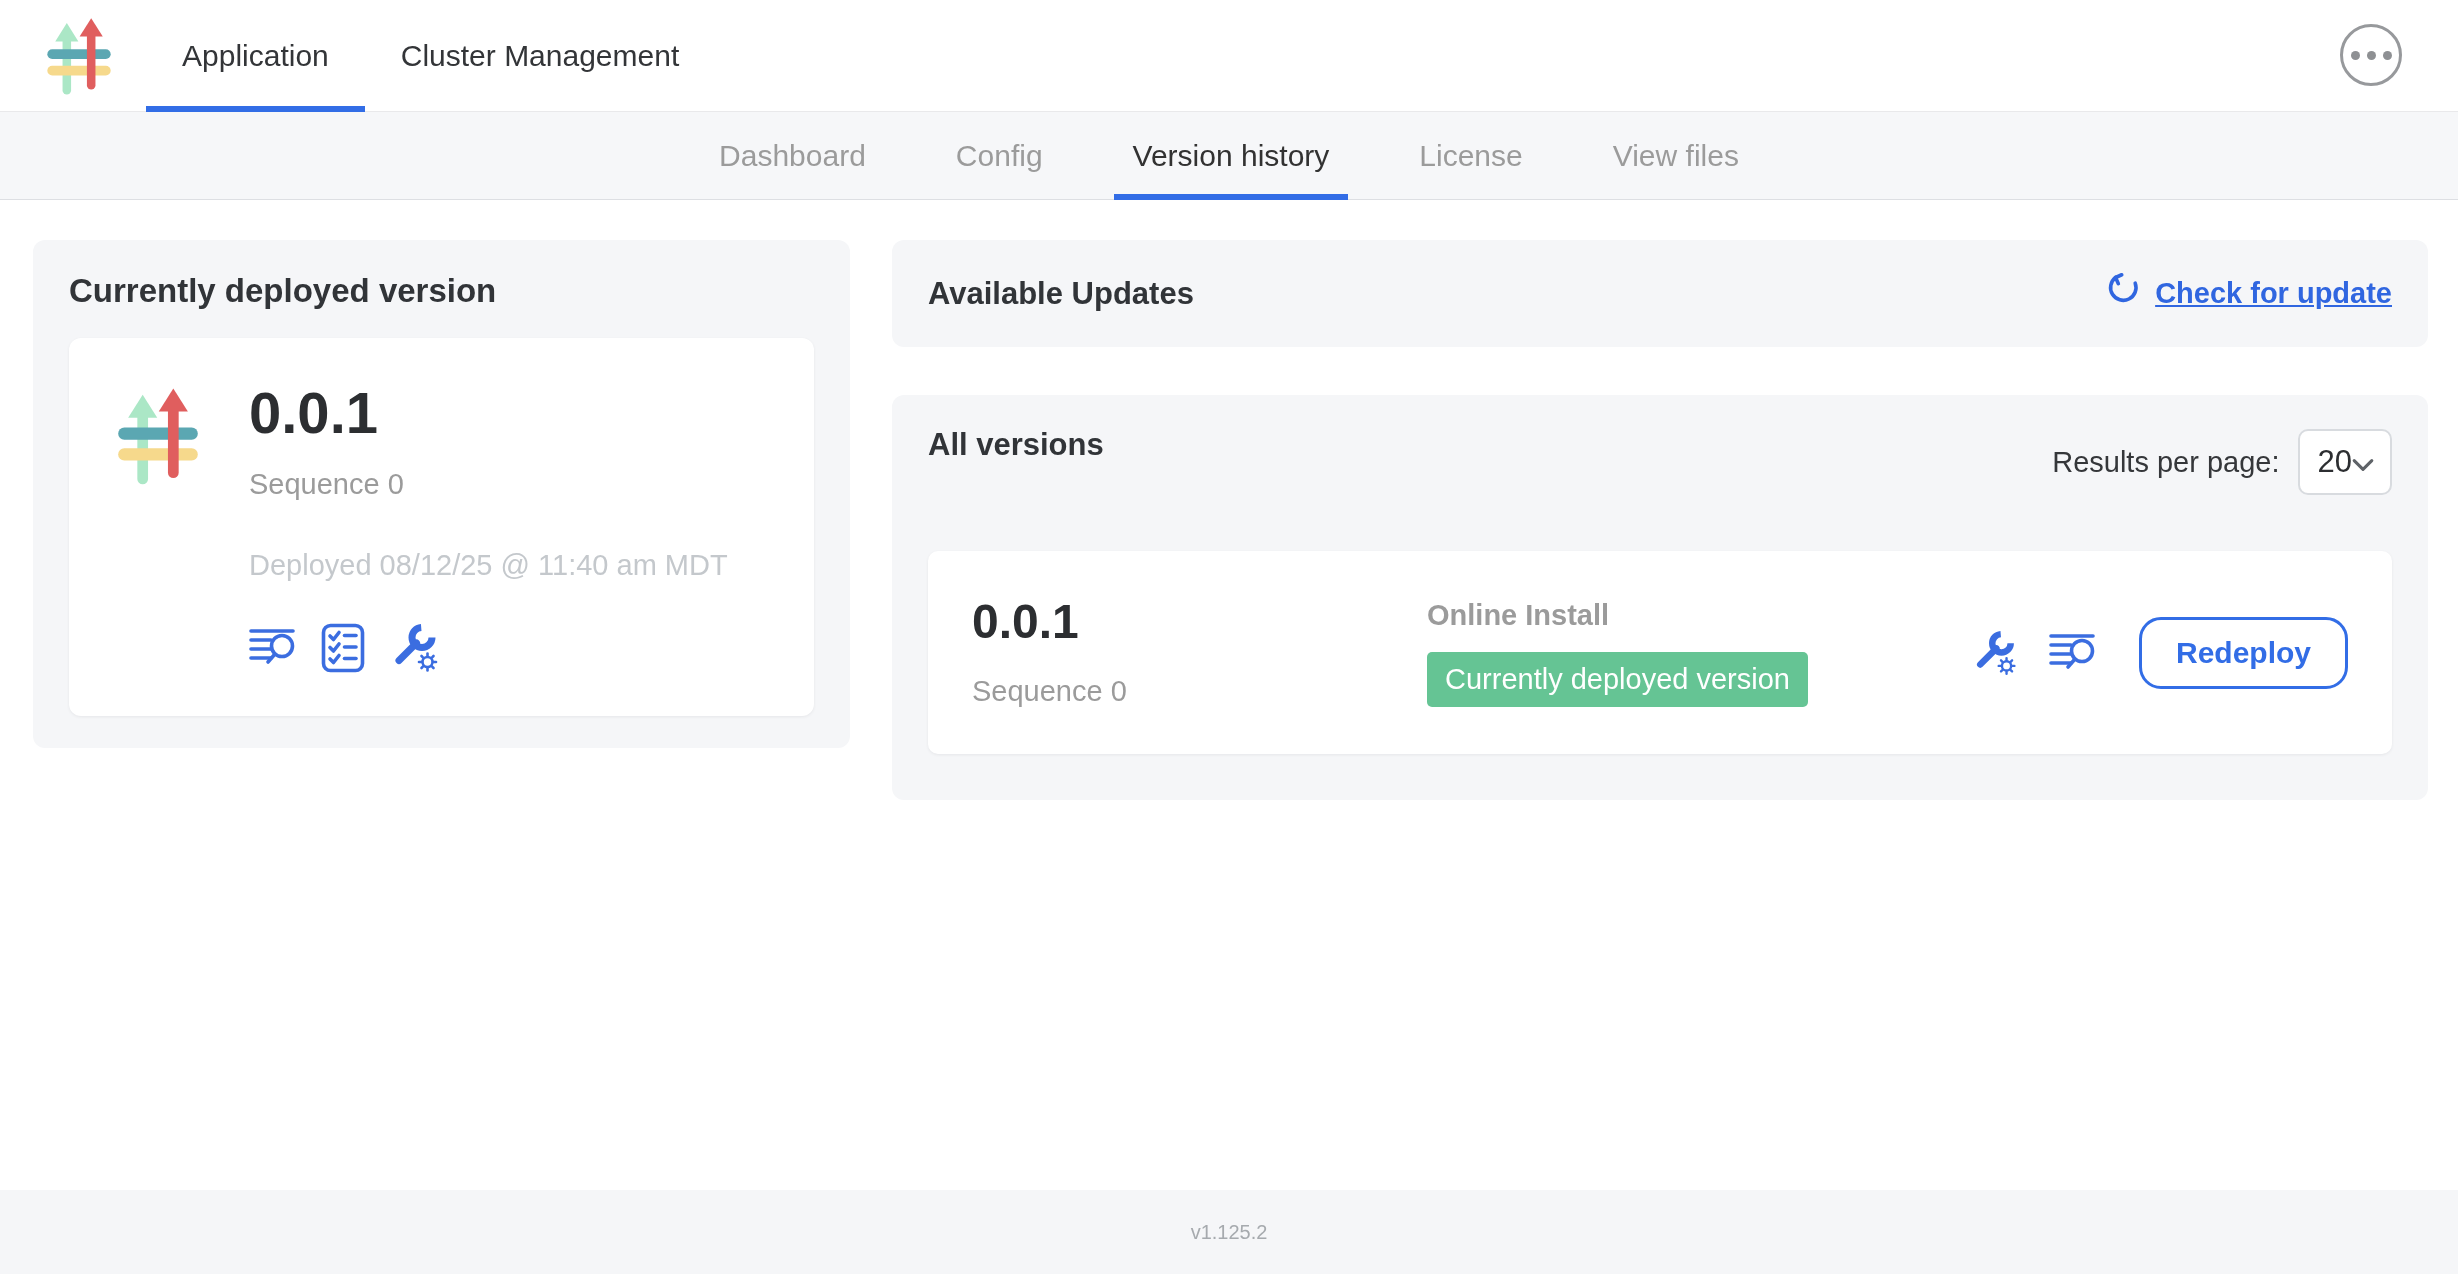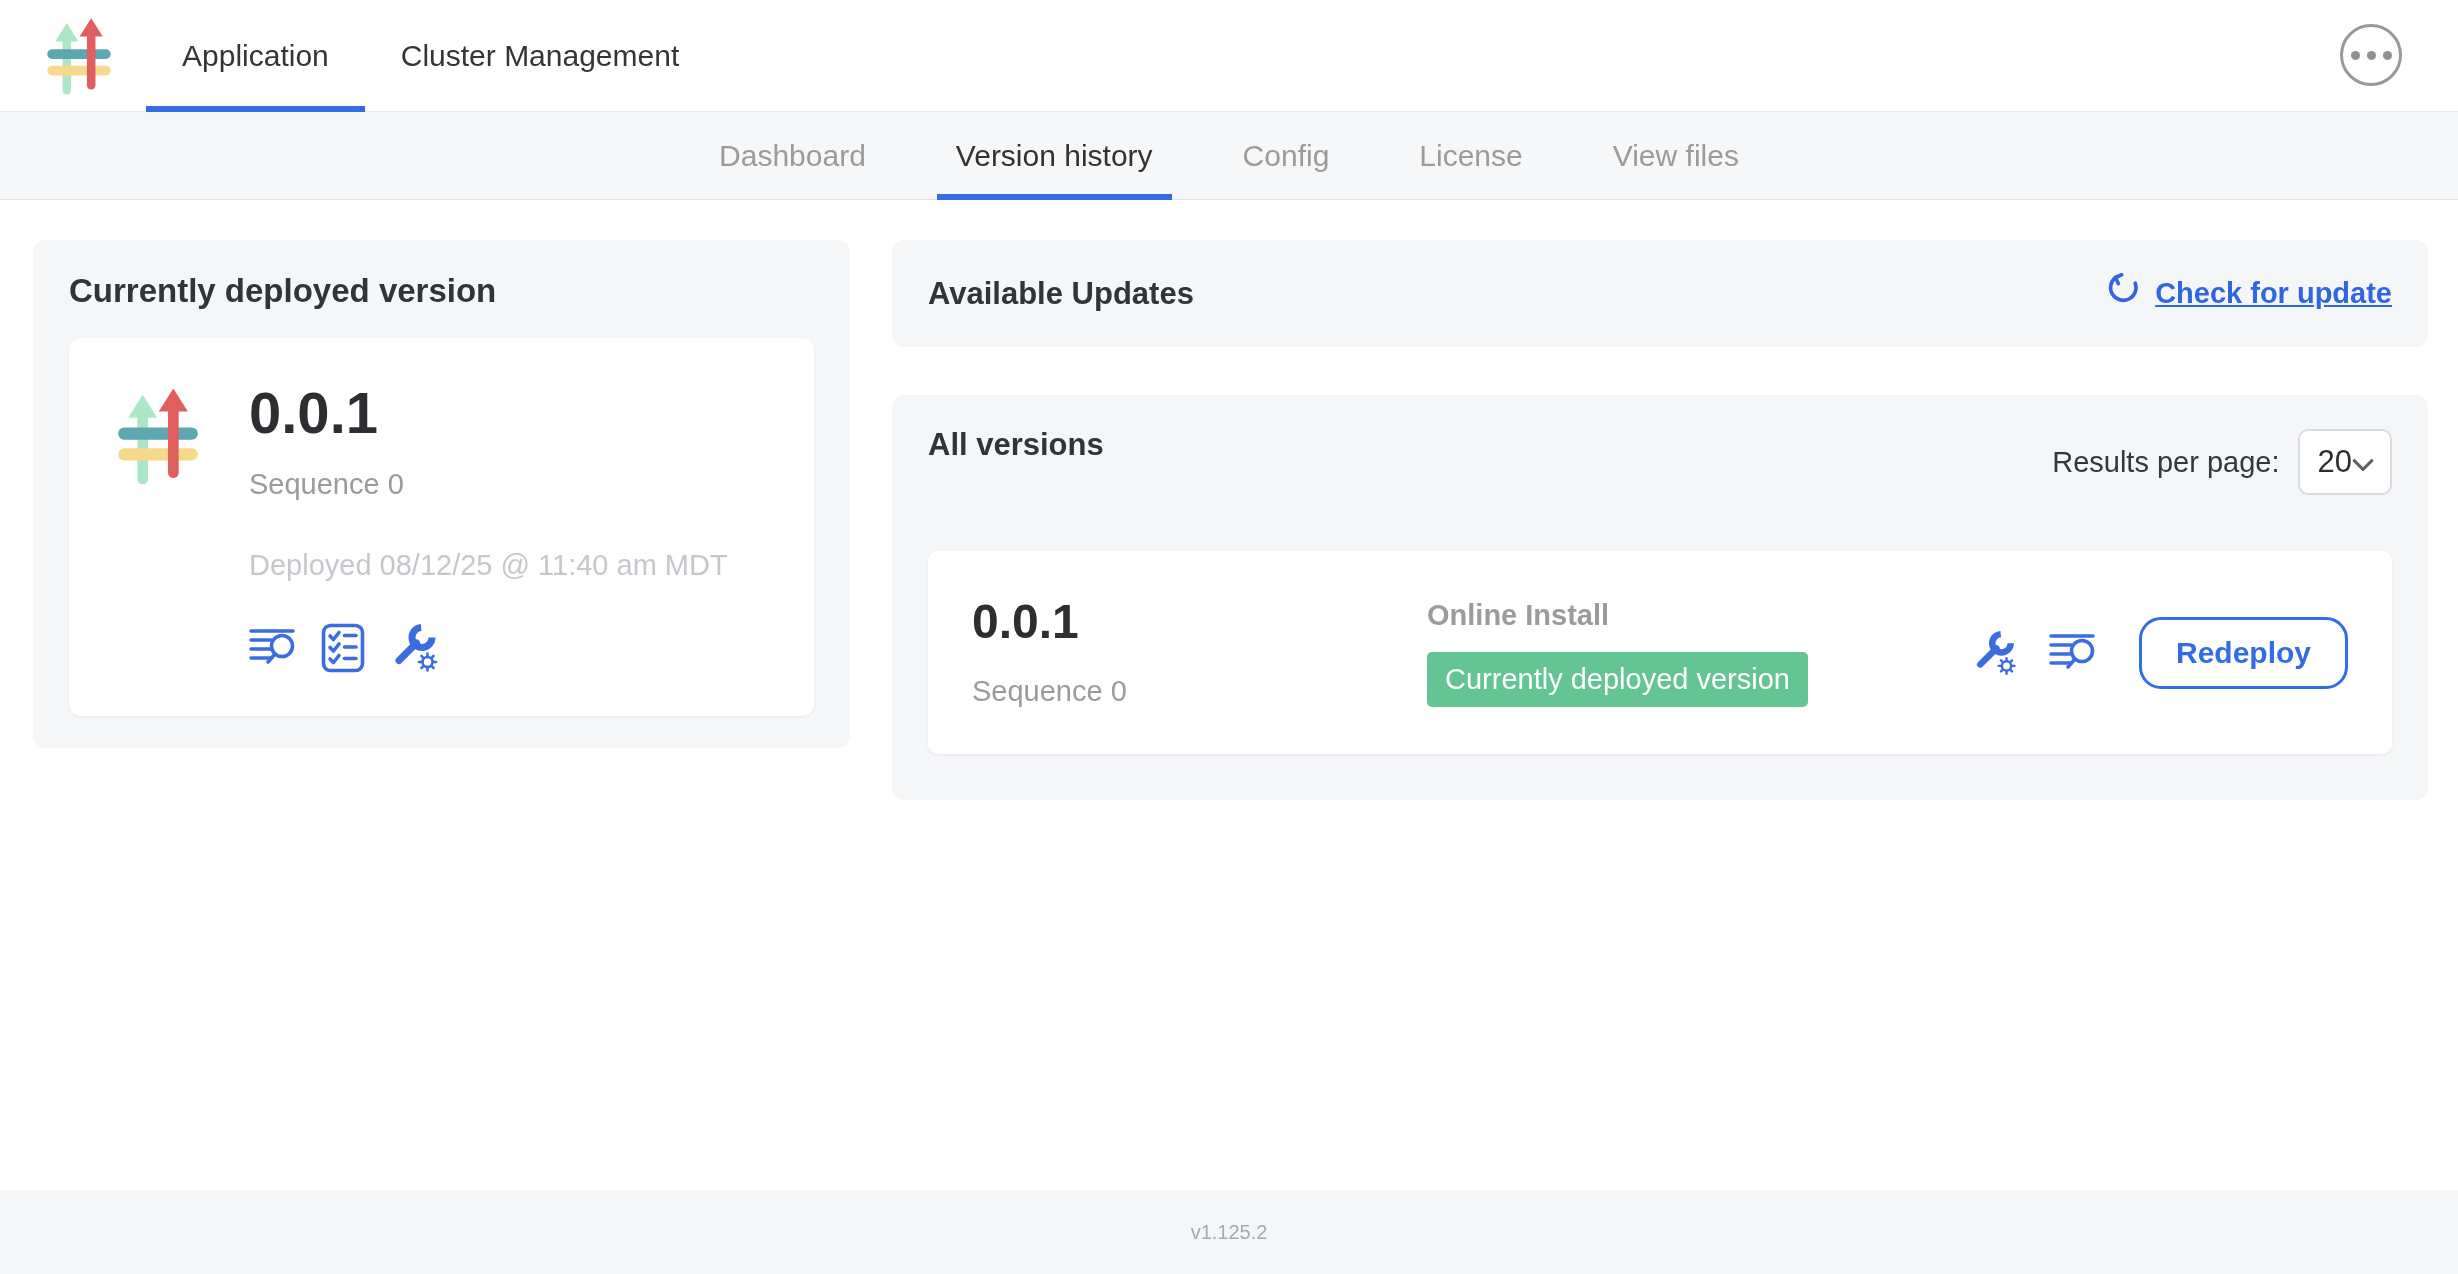--- a/index.html
+++ b/index.html
@@ -164,22 +164,22 @@
   <div class="top-tab">Cluster Management</div>
   <div class="menu-btn">
     <span></span>
       <span></span>
       <span></span>
   </div>
 </div>
 
 <div class="subnav">
   <div class="sub-tab">Dashboard</div>
+  <div class="sub-tab">Config</div>
   <div class="sub-tab active">Version history</div>
-  <div class="sub-tab">Config</div>
   <div class="sub-tab">License</div>
   <div class="sub-tab">View files</div>
 </div>
 
 <div class="main">
 
   <div class="left-col">
     <div class="card">
       <div class="card-title">Currently deployed version</div>
       <div class="deployed-inner">

